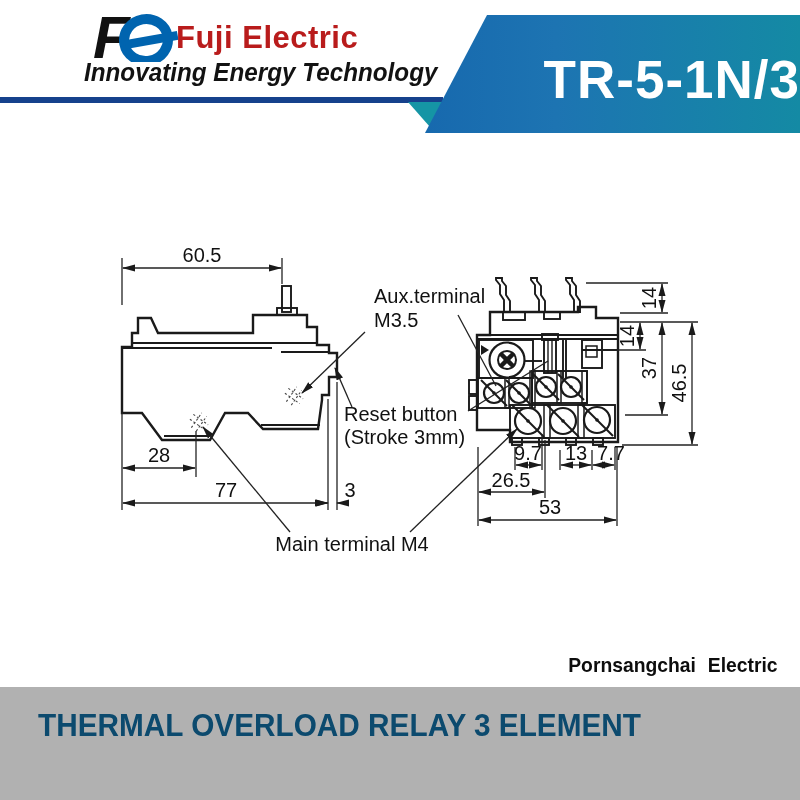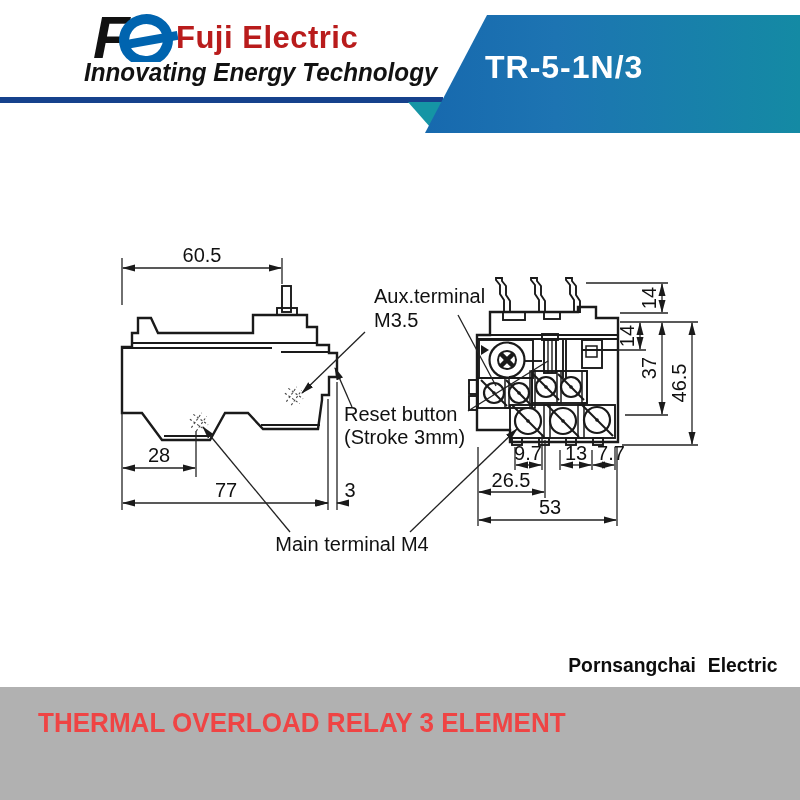--- a/index.html
+++ b/index.html
@@ -10,28 +10,28 @@
   
   #brand-name{left:176px;top:20px;font-size:31px;font-weight:bold;color:#b91c1c;letter-spacing:.5px;}
   #tagline{left:84px;top:58px;font-size:25px;font-weight:bold;font-style:italic;color:#121212;
            transform:scaleX(.97);transform-origin:left;}
   #navy-rule{left:0;top:97px;width:443px;height:6px;background:#16418c;}
   #fold-triangle{left:408px;top:102px;width:44px;height:30px;background:#1595a5;
                  clip-path:polygon(0 0,100% 0,60% 100%);}
   #model-banner{left:425px;top:15px;width:375px;height:118px;
                 background:linear-gradient(90deg,#1769ae 0%,#1d74b2 35%,#148aa4 100%);
                 clip-path:polygon(62px 0,100% 0,100% 100%,0 100%);}
-  #model-text{width:100%;text-align:left;padding-left:60px;box-sizing:border-box;
-              margin-top:34px;font-size:32px;font-weight:bold;color:#fff;letter-spacing:1px;}
+  #model-text{width:100%;text-align:right;padding-left:60px;box-sizing:border-box;
+              margin-top:34px;font-size:53px;font-weight:bold;color:#fff;letter-spacing:1px;}
 
   
   #watermark{right:22px;top:653px;font-size:21px;font-weight:bold;color:#0d0d0d;
              word-spacing:7px;transform:scaleX(.92);transform-origin:right;}
   #footer-band{left:0;top:687px;width:800px;height:113px;background:#b1b1b1;}
-  #footer-title{left:38px;top:707px;font-size:28px;font-weight:bold;color:#ef4444;white-space:nowrap;}
+  #footer-title{left:38px;top:707px;font-size:32px;font-weight:bold;color:#0c4a6e;white-space:nowrap;}
   #footer-title span,#footer-thai span{display:inline-block;transform:scaleX(.93);transform-origin:left;}
   #footer-thai{left:38px;top:750px;font-size:32px;font-weight:500;color:#121212;white-space:nowrap;
                font-family:"DejaVu Sans","Liberation Sans",sans-serif;}
 
   
   svg text{font-family:"Liberation Sans",sans-serif;fill:#111;}
   .dimtxt{font-size:20px;}
   .lbltxt{font-size:20px;}
   .ln{stroke:#1a1a1a;fill:none;}
   .thin{stroke:#222;stroke-width:1.3;fill:none;}

